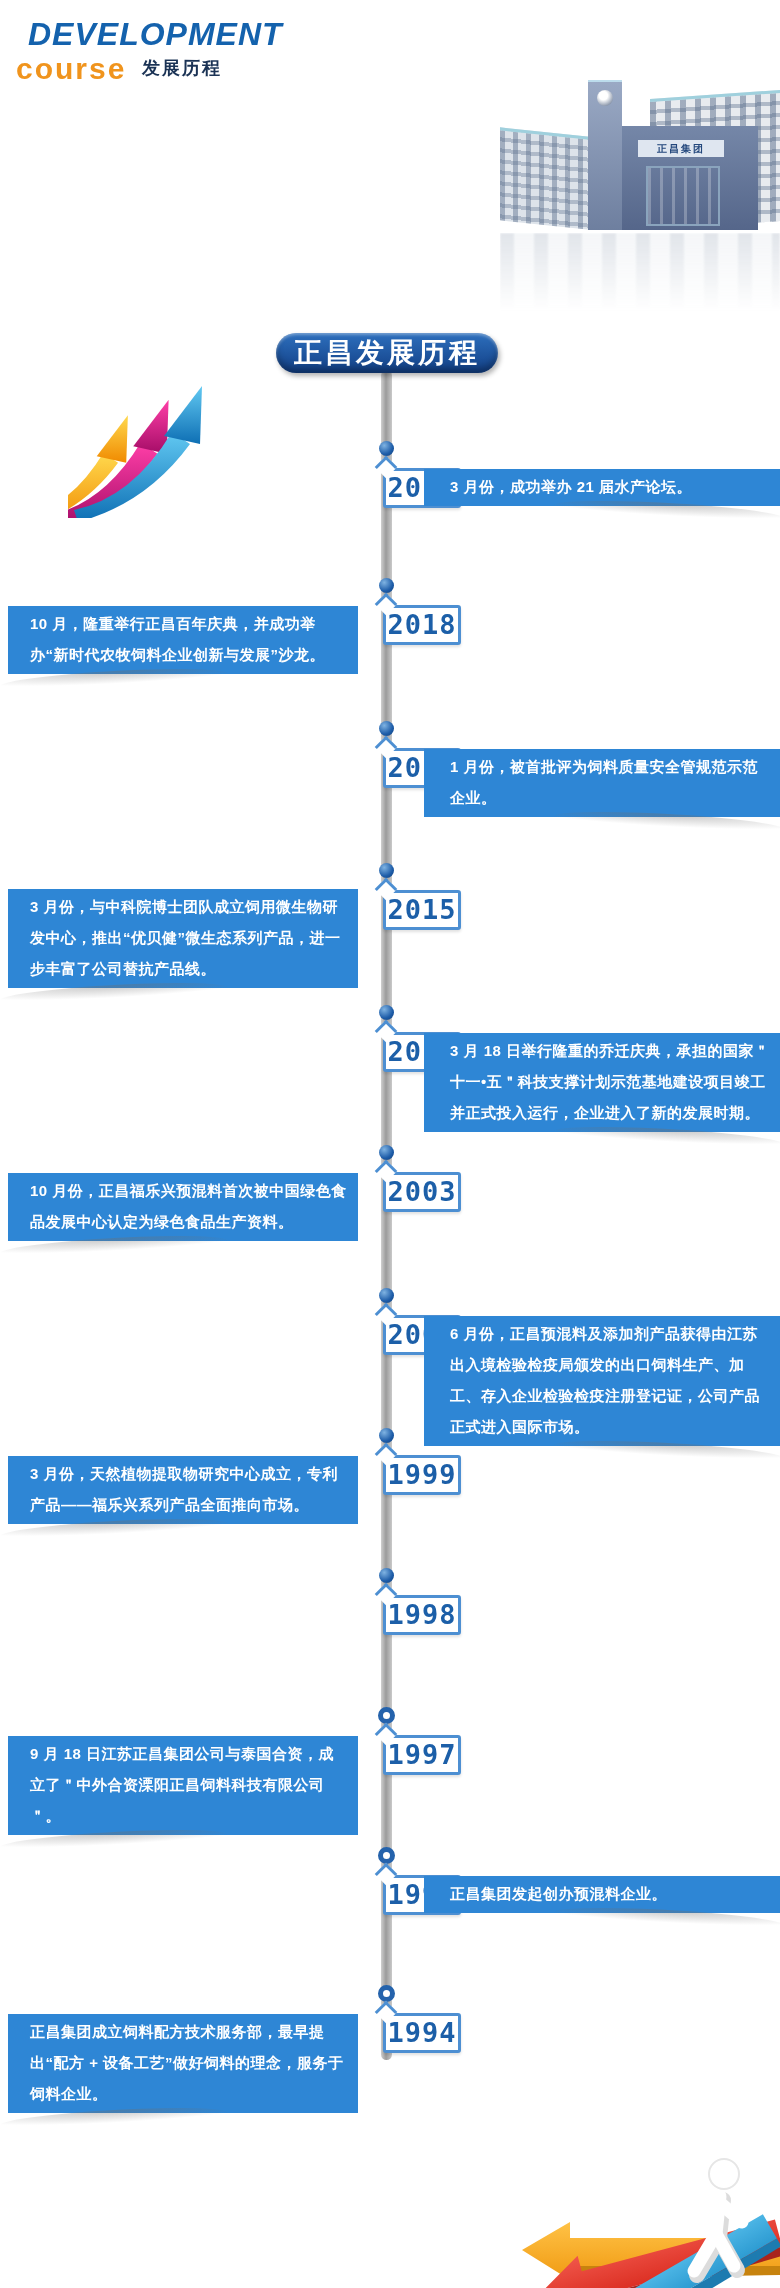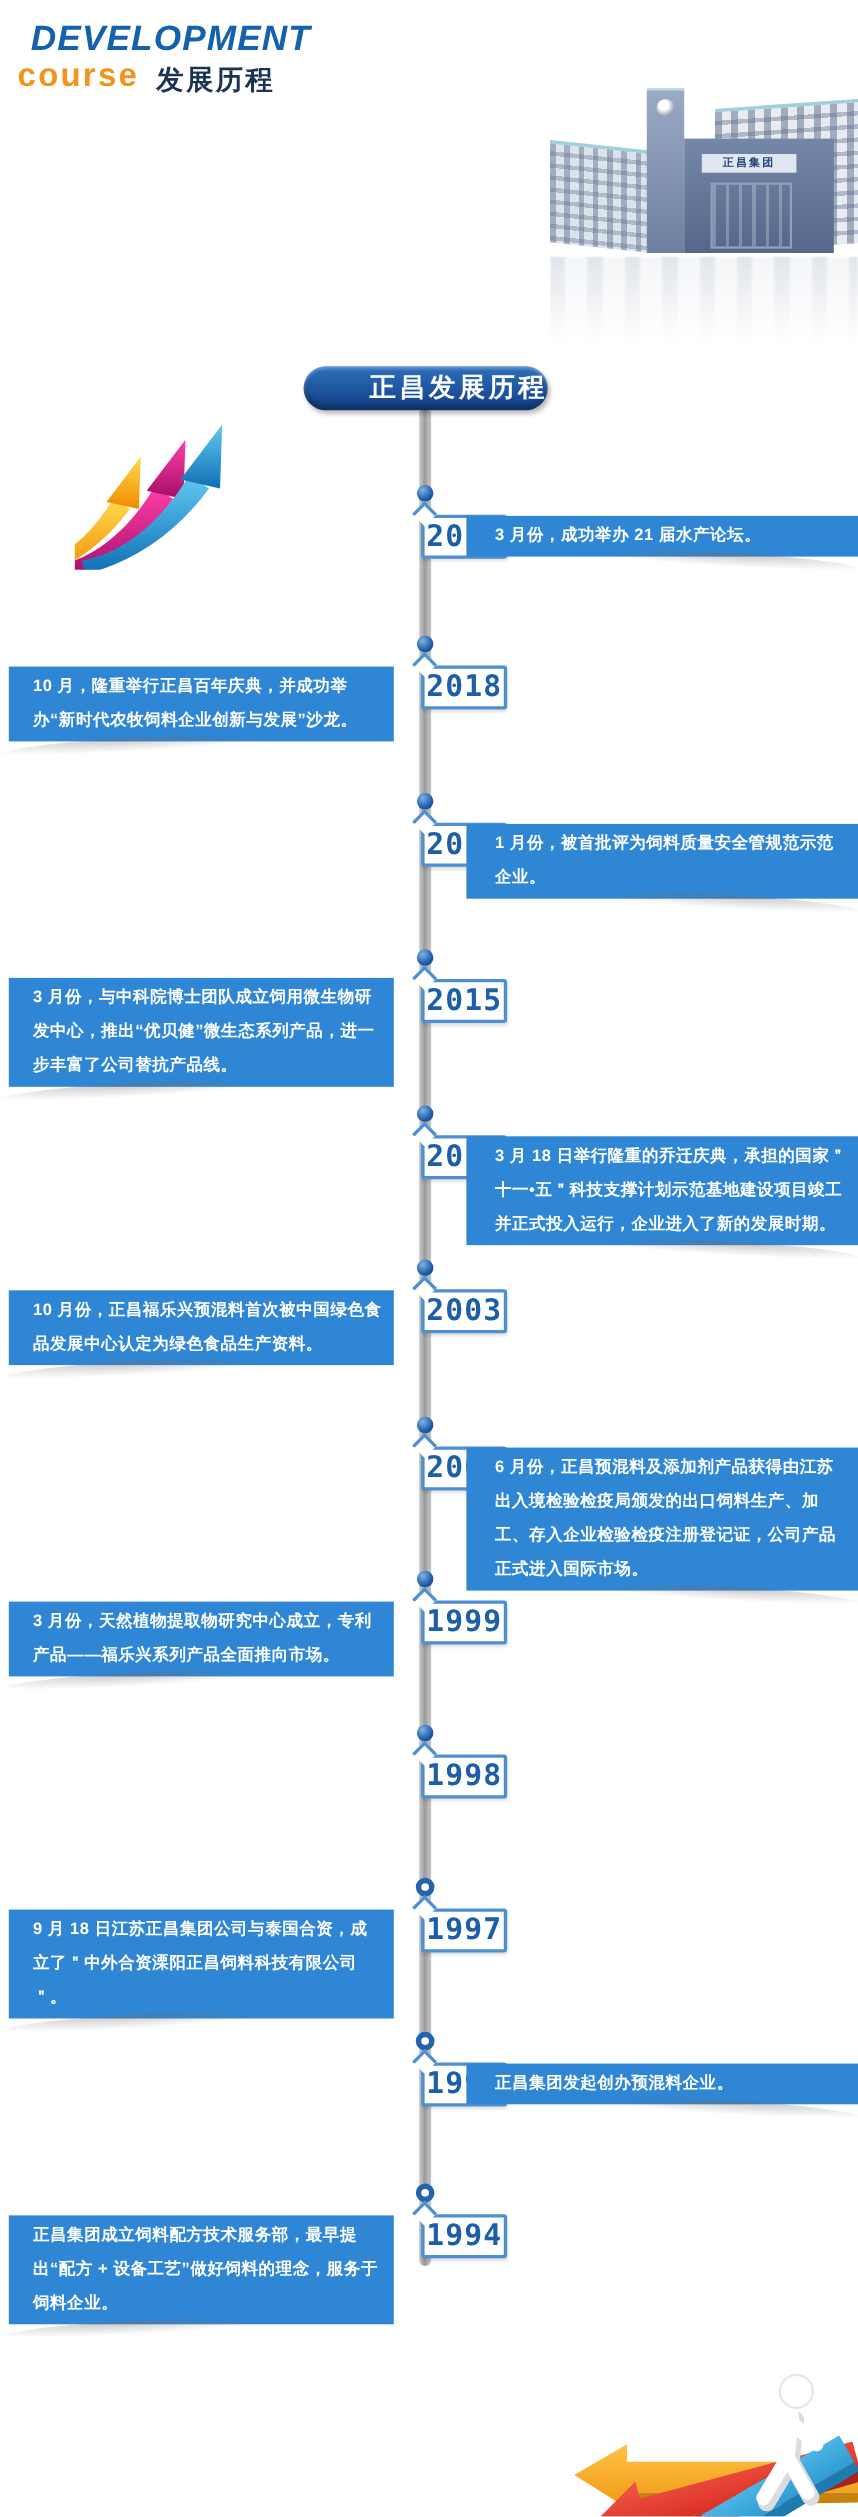--- a/index.html
+++ b/index.html
@@ -4,21 +4,21 @@
 <style>
   html,body{margin:0;padding:0;background:#fff;}
   .stage{position:relative;width:780px;height:2288px;background:#fff;overflow:hidden;
          font-family:"Liberation Sans",sans-serif;}
 
   
   .dev-title{position:absolute;left:28px;top:16px;font-size:32px;font-weight:bold;
              font-style:italic;color:#1462ad;letter-spacing:1px;}
   .course-title{position:absolute;left:16px;top:52px;font-size:30px;font-weight:bold;
                 color:#f0941d;letter-spacing:2px;}
-  .zh-title{position:absolute;left:142px;top:56px;font-size:25px;font-weight:bold;
+  .zh-title{position:absolute;left:142px;top:56px;font-size:18px;font-weight:bold;
             color:#1b3355;letter-spacing:2px;}
 
   
   .building{position:absolute;left:500px;top:58px;width:280px;height:172px;}
   .building>div{position:absolute;}
   .b-left{left:0;bottom:0;width:92px;height:90px;background:#dde3ea;
           border-top:3px solid #9fd0dd;transform:skewY(6deg);transform-origin:right bottom;
           background-image:
             repeating-linear-gradient(90deg,rgba(90,110,140,.45) 0 5px,transparent 5px 13px),
             repeating-linear-gradient(180deg,transparent 0 7px,rgba(90,110,140,.35) 7px 11px);}
@@ -39,22 +39,22 @@
   .b-glass{position:absolute;left:24px;top:40px;width:70px;height:56px;
            background:linear-gradient(180deg,#a6c4da,#5e7da0);border:2px solid #8aa4bd;
            background-image:repeating-linear-gradient(90deg,rgba(255,255,255,.25) 0 3px,transparent 3px 12px);}
   .building-reflection{position:absolute;left:500px;top:233px;width:280px;height:92px;
       background:repeating-linear-gradient(90deg,rgba(140,155,175,.35) 0 14px,rgba(205,214,224,.28) 14px 34px);
       -webkit-mask-image:linear-gradient(180deg,rgba(0,0,0,.75),transparent 85%);
       mask-image:linear-gradient(180deg,rgba(0,0,0,.75),transparent 85%);filter:blur(1px);}
 
   
   .badge{position:absolute;left:276px;top:333px;width:222px;height:40px;border-radius:22px;
-         background:linear-gradient(180deg,#2d6fbd,#123f85);color:#fff;font-size:24px;
-         font-weight:bold;text-align:right;line-height:40px;letter-spacing:3px;
+         background:linear-gradient(180deg,#2d6fbd,#123f85);color:#fff;font-size:28px;
+         font-weight:bold;text-align:center;line-height:40px;letter-spacing:3px;
          box-shadow:2px 3px 5px rgba(0,0,0,.3),inset 0 2px 3px rgba(255,255,255,.35),
                     inset 0 -5px 7px rgba(0,0,0,.28);z-index:4;}
 
   
   .spine{position:absolute;left:381px;top:370px;width:11px;height:1690px;border-radius:6px;
          background:linear-gradient(90deg,#cfcfcf,#9b9b9b 45%,#c9c9c9);z-index:0;}
 
   
   .dot{position:absolute;left:379px;width:15px;height:15px;border-radius:50%;z-index:3;
        background:radial-gradient(circle at 35% 30%,#7fb3e2,#1d5ca8 60%,#123f78);}

